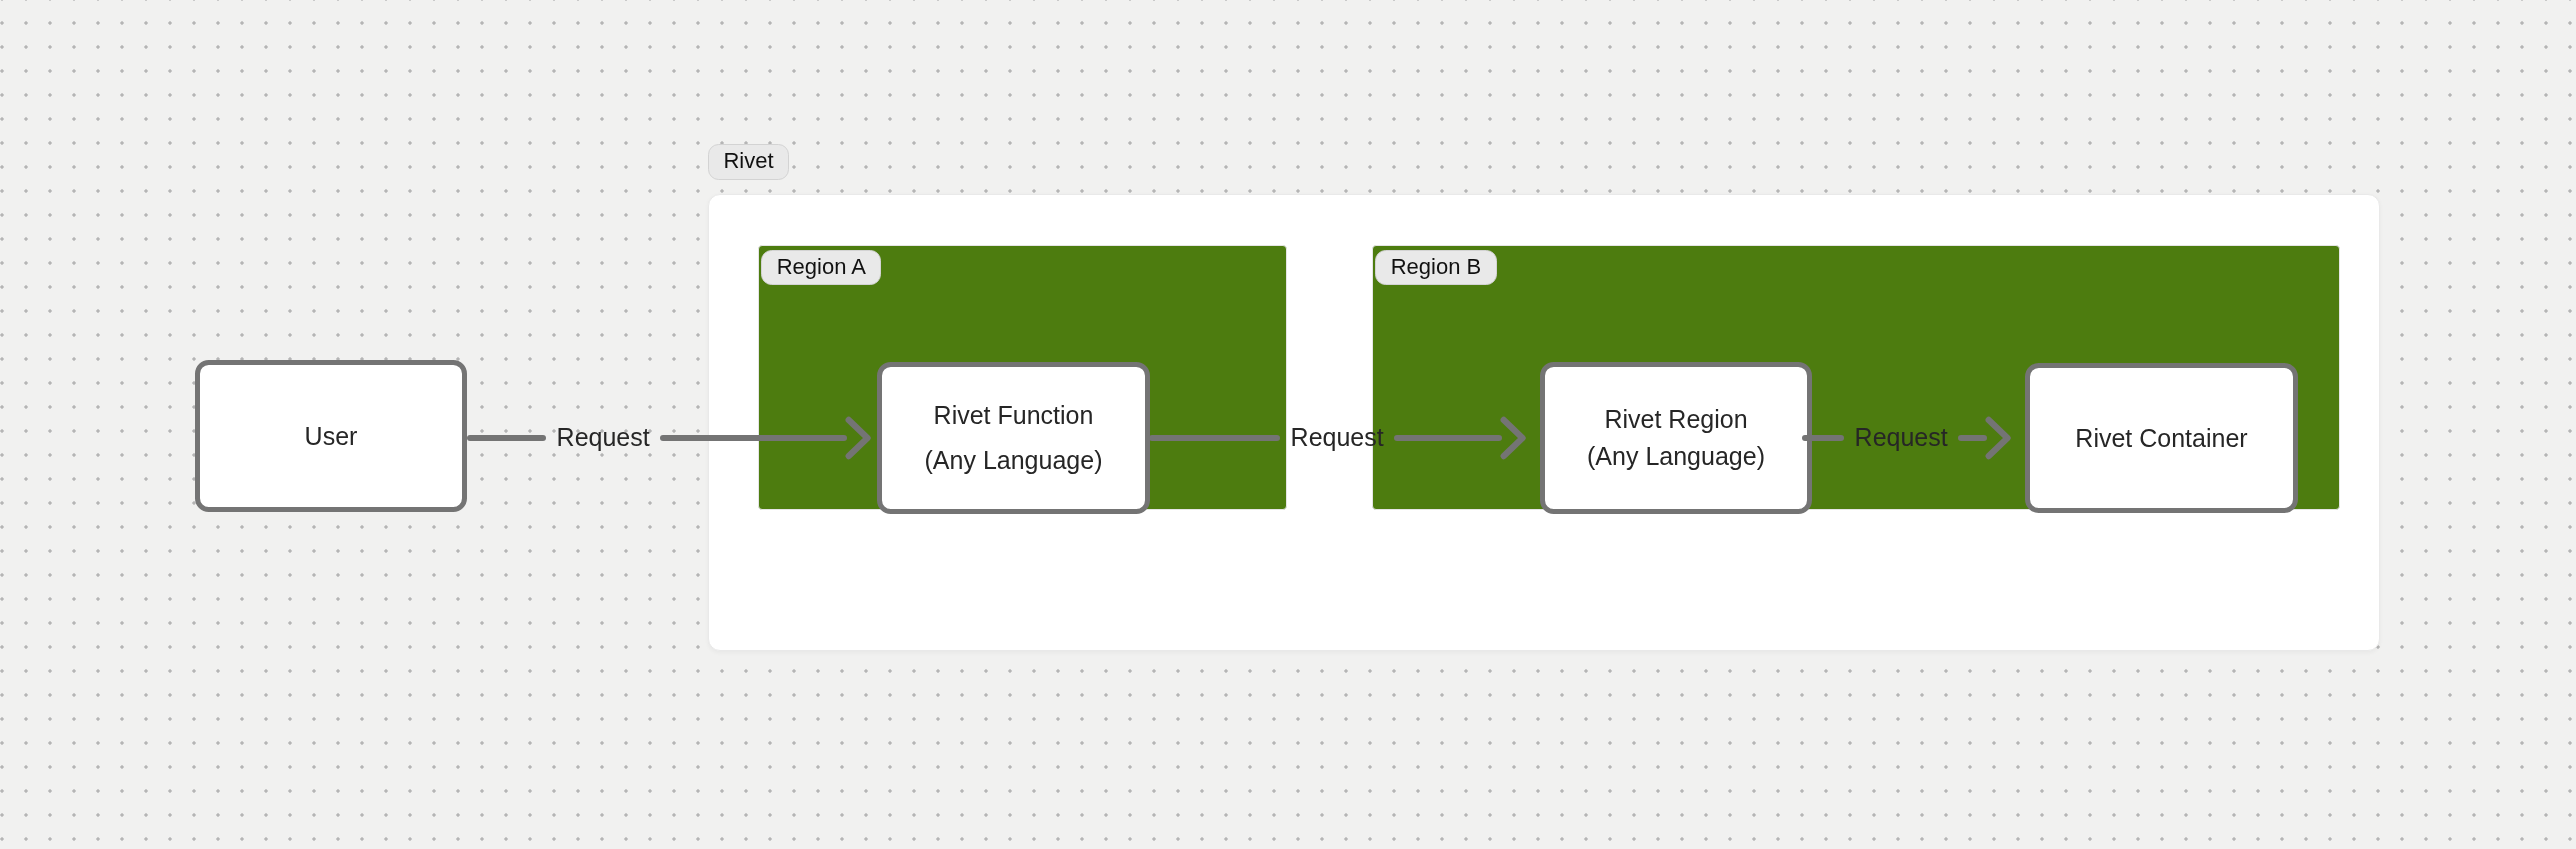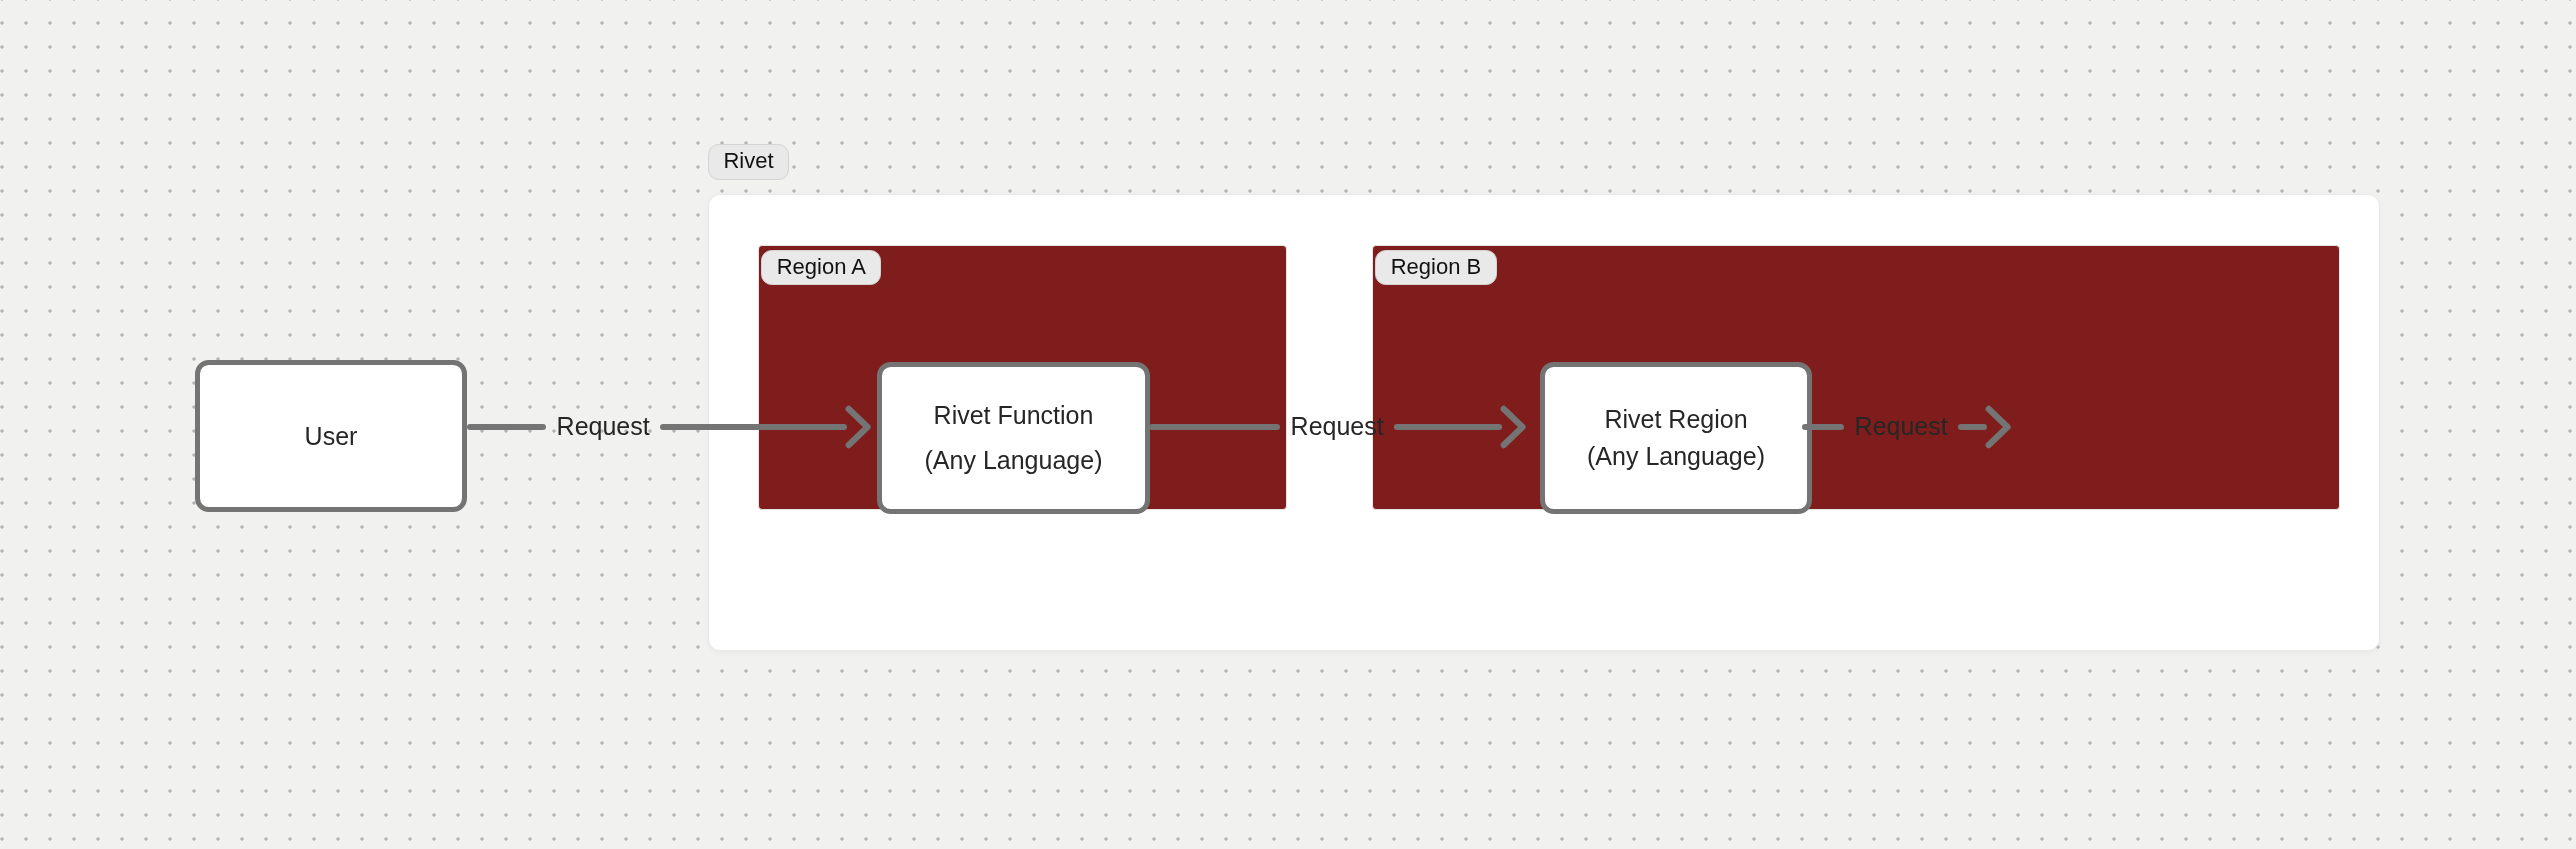--- a/index.html
+++ b/index.html
@@ -37,21 +37,21 @@
     border: 1.5px solid #e9e9e9;
     border-radius: 12px;
     box-shadow: 0 1.5px 4.6px rgba(0,0,0,0.04);
   }
 
   
   .region {
     position: absolute;
     top: 50px;
     height: 265px;
-    background: #7f1d1d;
+    background: #4d7c0f;
     border: 1.5px solid #e5e5e5;
     border-radius: 4px;
   }
   .region-a { left: 49px;  width: 529px; }
   .region-b { left: 663px; width: 968px; }
   .region .pill { left: 2.3px; top: 3.8px; }
 
   
   .node {
     position: absolute;
@@ -69,21 +69,21 @@
     z-index: 4;
   }
   .node-user      { left: 195px;  top: 360px; width: 272px; height: 152px; }
   .node-function  { left: 118px;  top: 116px; width: 273px; height: 152px; gap: 8px; }
   .node-worker    { left: 167px;  top: 116px; width: 272px; height: 152px; }
   .node-container { left: 652px;  top: 117px; width: 273px; height: 150px; }
 
   
   .edge {
     position: absolute;
-    top: 402px;
+    top: 413px;
     height: 49px;
     display: flex;
     align-items: center;
     z-index: 6;
     text-align: right;
   }
   .edge-1 { left: 467px;  width: 405px; }
   .edge-2 { left: 1149px; width: 378px; }
   .edge-3 { left: 1802px; width: 210px; }
   .seg {
@@ -123,20 +123,23 @@
       <div>(Any Language)</div>
     </div>
   </div>
 
   <div class="region region-b">
     <div class="pill">Region B</div>
     <div class="node node-worker">
       <div>Rivet Region</div>
       <div>(Any Language)</div>
     </div>
+    <div class="node node-container">
+      <div>Rivet Container</div>
+    </div>
   </div>
 
 </div>
 
 <div class="node node-user">
   <div>User</div>
 </div>
 
 <div class="edge edge-1">
   <span class="seg seg-a"></span>

